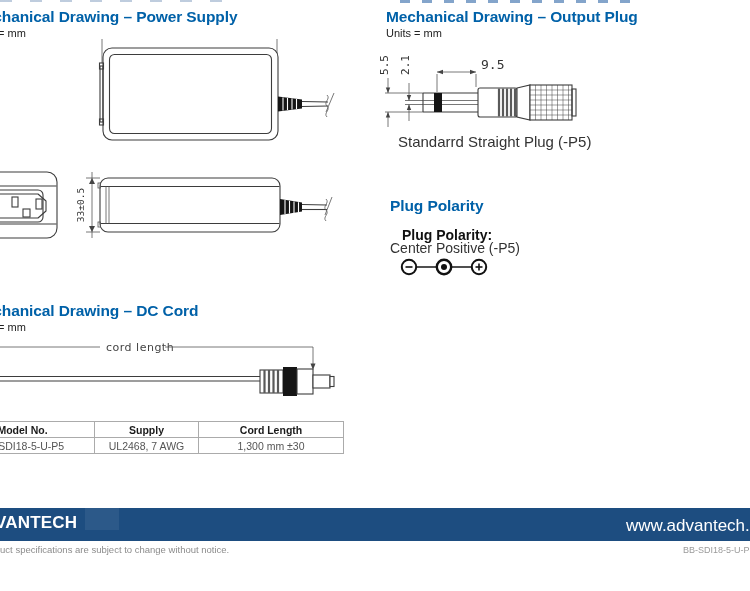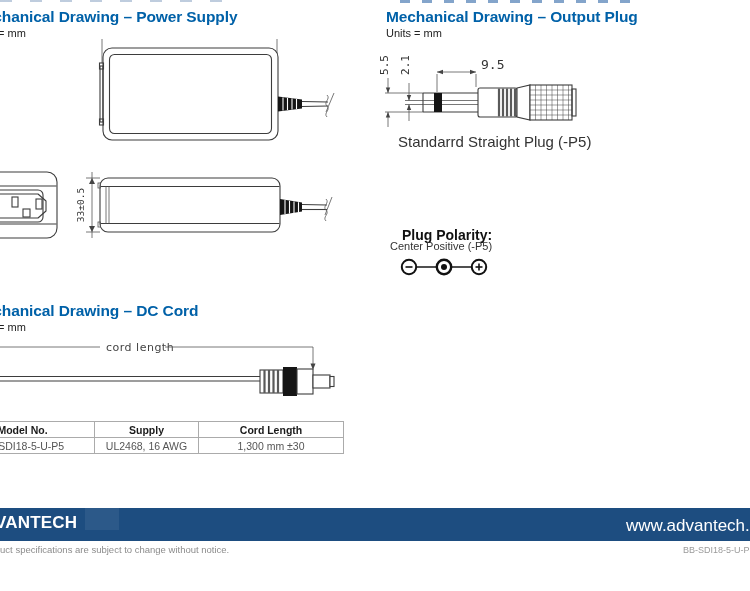--- a/index.html
+++ b/index.html
@@ -14,21 +14,21 @@
   .hd-pp{left:490px;top:196px}
   .hd-dc{left:72px;top:301px}
 
   .units{position:absolute;font-size:11px;line-height:13px;color:#222;white-space:nowrap}
   .u-ps{left:70px;top:27px}
   .u-op{left:486px;top:27px}
   .u-dc{left:70px;top:321px}
 
   .caption{position:absolute;left:498px;top:133px;font-size:15px;color:#333;white-space:nowrap}
   .pp-label{position:absolute;left:502px;top:227px;font-size:14px;font-weight:700;color:#111;white-space:nowrap}
-  .pp-value{position:absolute;left:490px;top:240px;font-size:11px;color:#333;white-space:nowrap}
+  .pp-value{position:absolute;left:490px;top:240px;font-size:14px;color:#333;white-space:nowrap}
 
   svg.dw{position:absolute;overflow:visible}
   svg.dw line,svg.dw rect,svg.dw path,svg.dw polygon,svg.dw circle{stroke:#3d3d3d;fill:none;stroke-width:1.1}
   svg.dw .thin{stroke:#555;stroke-width:.8}
   svg.dw .blk{fill:#151515;stroke:none}
   svg.dw .arr{fill:#444;stroke:none}
   svg.dw .wrib{stroke:#fff;stroke-width:1.1}
   svg.dw .rib{stroke:#5a5a5a;stroke-width:2.2}
   svg.dw .hatch{stroke:#3d3d3d;stroke-width:.5}
   svg.dw .fillw{fill:#fff}
@@ -191,20 +191,21 @@
         <line class="hatch" x1="172" y1="35" x2="172" y2="70"></line>
         <line class="hatch" x1="177.5" y1="35" x2="177.5" y2="70"></line>
         <line class="hatch" x1="183" y1="35" x2="183" y2="70"></line>
         <line class="hatch" x1="188.5" y1="35" x2="188.5" y2="70"></line>
       </g>
       <rect x="192" y="39" width="4" height="27"></rect>
     </g>
   </svg>
   <div class="caption">Standarrd Straight Plug (-P5)</div>
 
+  <div class="heading hd-pp">Plug Polarity</div>
   <div class="pp-label">Plug Polarity:</div>
   <div class="pp-value">Center Positive (-P5)</div>
 
   <svg class="dw dw-polarity" width="95" height="30" viewBox="0 0 95 30">
     <line x1="18.2" y1="14" x2="39" y2="14" style="stroke-width:1.8"></line>
     <line x1="53.2" y1="14" x2="74" y2="14" style="stroke-width:1.8"></line>
     <g>
       <circle class="fillw" cx="11" cy="14" r="7.2" style="stroke:#111;stroke-width:2"></circle>
       <line x1="7.5" y1="14" x2="14.5" y2="14" style="stroke:#111;stroke-width:1.6"></line>
     </g>
@@ -252,21 +253,21 @@
     <thead>
       <tr>
         <th>Model No.</th>
         <th>Supply</th>
         <th>Cord Length</th>
       </tr>
     </thead>
     <tbody>
       <tr>
         <td>BB-SDI18-5-U-P5</td>
-        <td>UL2468, 16 AWG</td>
+        <td>UL2468, 7 AWG</td>
         <td>1,300 mm ±30</td>
       </tr>
     </tbody>
   </table>
 
   <div class="footer-bar"></div>
   <span class="logo">ADVANTECH</span>
   <span class="logo-accent"></span>
   <span class="website">www.advantech.com</span>
   <div class="footnote">Product specifications are subject to change without notice.</div>

